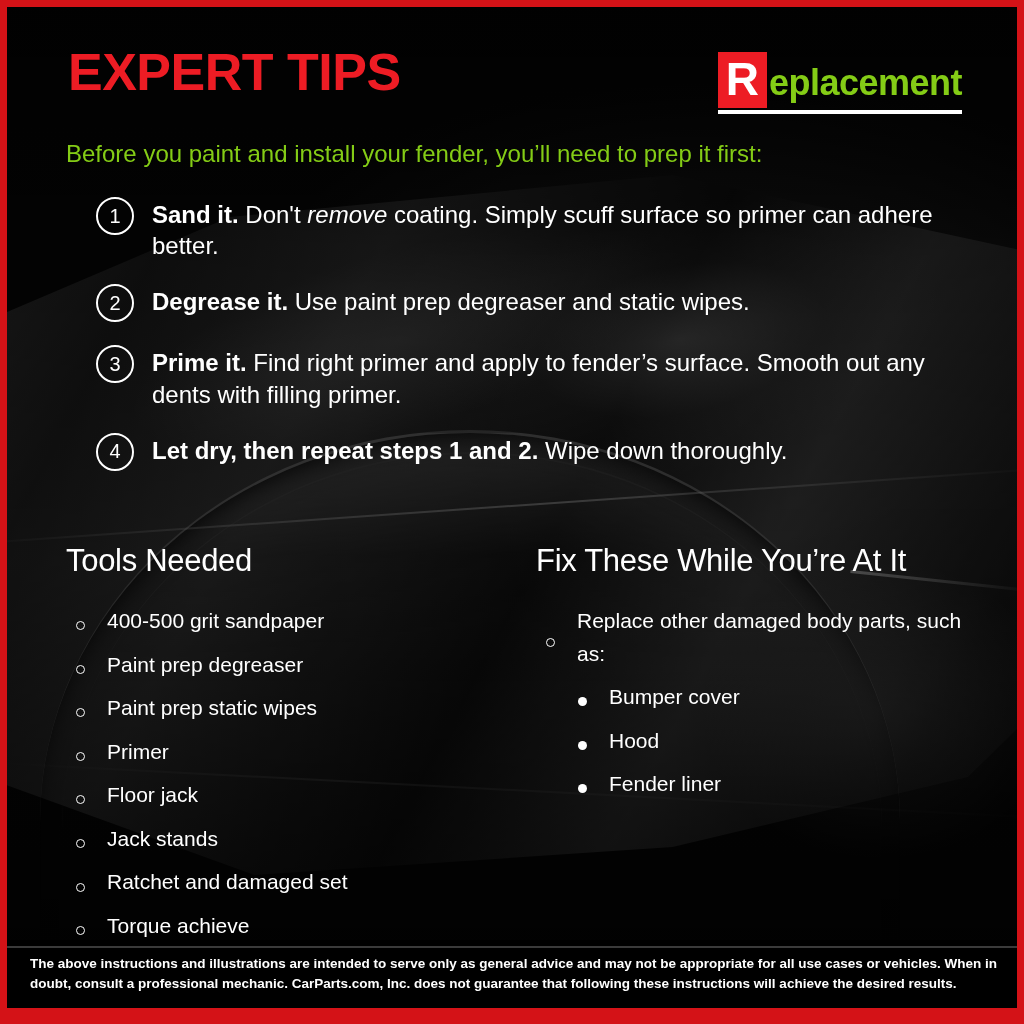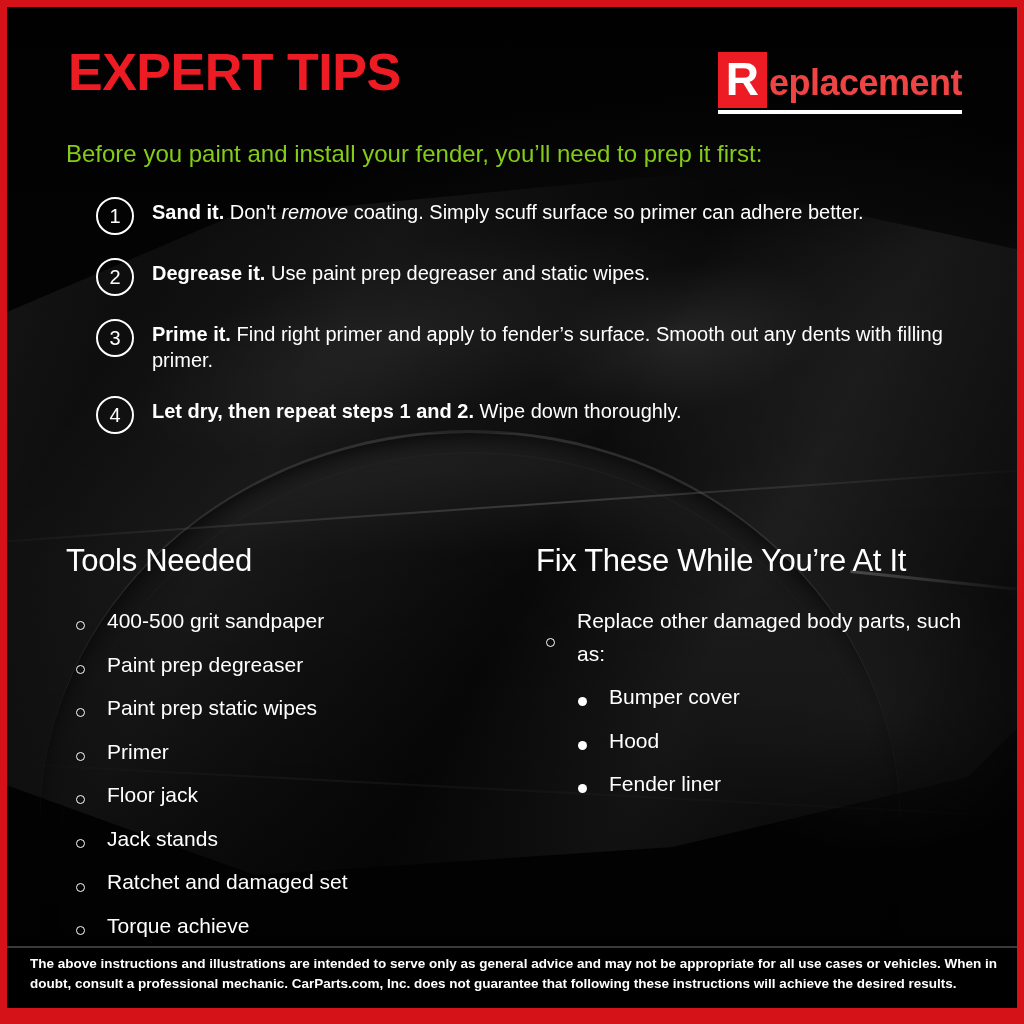--- a/index.html
+++ b/index.html
@@ -111,40 +111,40 @@
     position: absolute; right: 62px; top: 52px;
     display: flex; align-items: baseline;
     border-bottom: 4px solid #fff; padding-bottom: 2px;
   }
   .logo-r {
     background: #ed1c24; color: #fff;
     font-size: 46px; font-weight: bold;
     line-height: 1; padding: 4px 8px 6px 8px;
   }
   .logo-text {
-    color: #ef4444; font-size: 36px; font-weight: bold;
+    color: #84cc16; font-size: 36px; font-weight: bold;
     letter-spacing: -0.5px; padding-left: 2px;
   }
 
   .lede {
     position: absolute; left: 66px; top: 140px;
     color: #84cc16; font-size: 24px; font-weight: 500;
   }
 
   .steps { position: absolute; left: 96px; top: 196px; width: 870px; }
   .step { display: flex; align-items: flex-start; margin-bottom: 22px; }
   .num {
     flex: 0 0 auto;
     width: 38px; height: 38px; border-radius: 50%;
     border: 2px solid #fff; color: #fff;
     font-size: 20px; display: flex; align-items: center; justify-content: center;
     margin-right: 18px; margin-top: 1px;
   }
   .step-text {
-    color: #fff; font-size: 20px; line-height: 1.3; padding-top: 3px;
+    color: #fff; font-size: 24px; line-height: 1.3; padding-top: 3px;
   }
   .step-text b { font-weight: bold; }
   .step-text i { font-style: italic; }
 
   .cols { position: absolute; left: 66px; top: 543px; width: 900px; display: flex; }
   .col-left { width: 470px; }
   .col-right { width: 430px; }
   .col-head {
     color: #fff; font-size: 31px; font-weight: normal; margin-bottom: 26px;
     letter-spacing: -0.3px;

